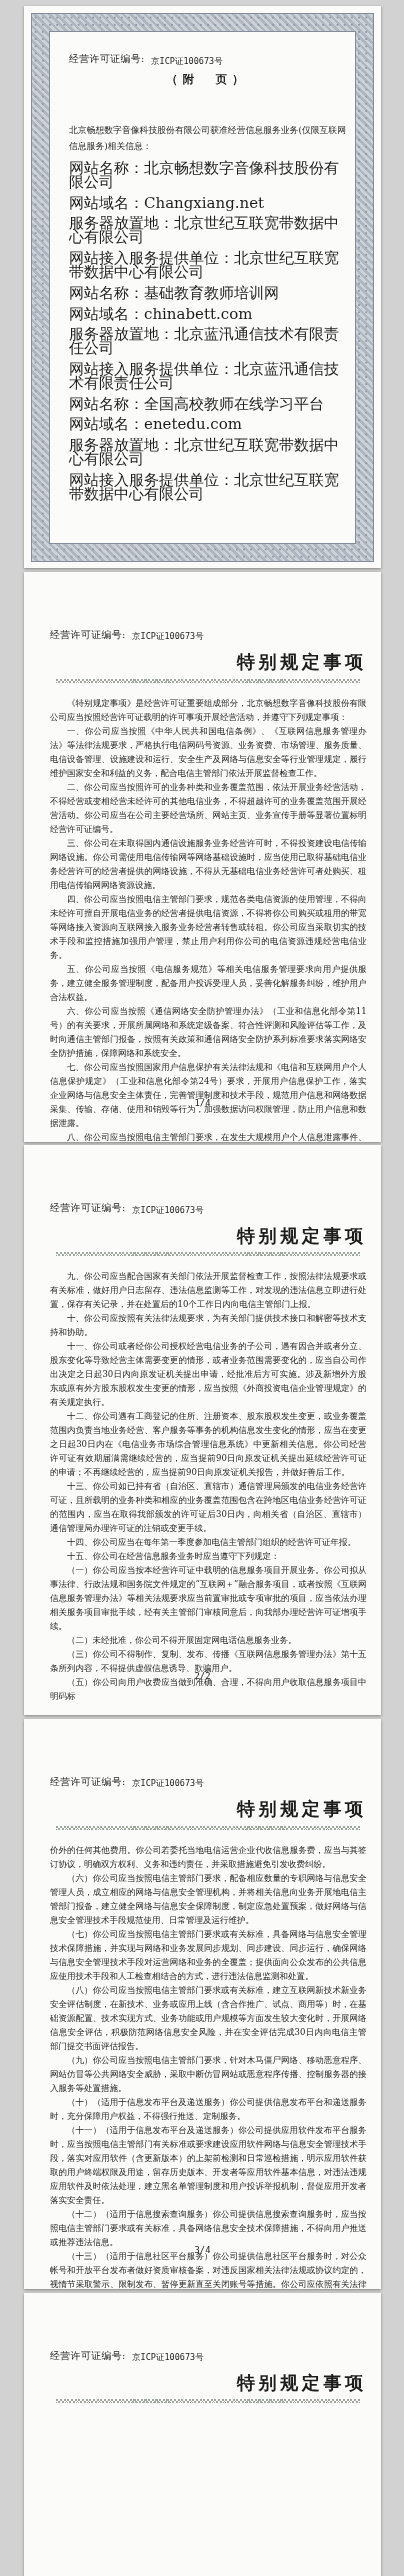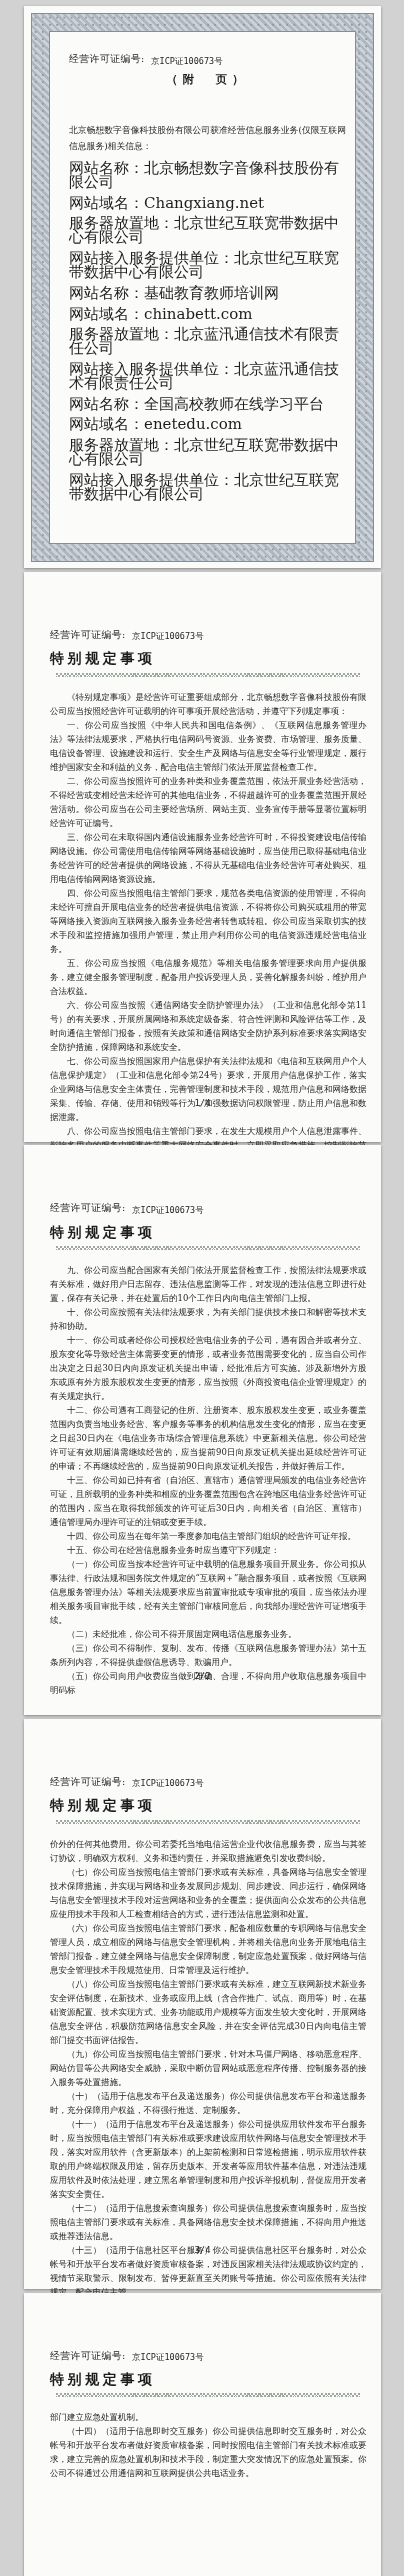--- a/index.html
+++ b/index.html
@@ -41,21 +41,21 @@
     position:relative;top:1.5px;
   }
   .cert-title{font-size:14px;font-weight:bold;text-align:center;letter-spacing:1px;margin-top:13.4px;}
   .cert-subtitle{font-size:11.3px;font-weight:bold;text-align:center;letter-spacing:5.2px;margin-top:6.2px;}
   .cert-intro{margin-top:35px;font-size:8.8px;line-height:16px;text-align:justify;}
   .cert-entries{margin-top:6.2px;}
   .entry{font-size:15px;line-height:14px;margin:6.7px 0;text-align:left;}
 
   
   .sp-content{padding:57px 14.4px 0 26px;}
-  .sp-title{text-align:left;font-size:14px;font-weight:bold;letter-spacing:3.6px;margin-top:8.2px;}
+  .sp-title{text-align:right;font-size:18px;font-weight:bold;letter-spacing:3.6px;margin-top:8.2px;}
   .zigzag{
     height:4.1px;width:304px;margin:4.6px auto 0;
     background:
       repeating-linear-gradient(45deg, var(--zigzag,#9fa89f) 0 0.8px, rgba(0,0,0,0) 0.8px 2.6px),
       repeating-linear-gradient(-45deg, var(--zigzag,#9fa89f) 0 0.8px, rgba(0,0,0,0) 0.8px 2.6px);
   }
   .sp-body{margin-top:13px;font-size:8.5px;line-height:14px;}
   .para{margin:0;text-align:justify;text-indent:2em;}
   .para.cont{text-indent:0;}
   .page-no{
@@ -143,42 +143,38 @@
 
   <div class="page special">
     <div class="sp-content">
       <div class="hdr-row">
         <span>经营许可证编号:</span><span class="hdr-num">京ICP证100673号</span>
       </div>
       <div class="sp-title">特别规定事项</div>
       <div class="zigzag"></div>
       <div class="sp-body">
           <p class="para cont">价外的任何其他费用。你公司若委托当地电信运营企业代收信息服务费，应当与其签订协议，明确双方权利、义务和违约责任，并采取措施避免引发收费纠纷。</p>
+          <p class="para">（六）你公司应当按照电信主管部门要求，配备相应数量的专职网络与信息安全管理人员，成立相应的网络与信息安全管理机构，并将相关信息向业务开展地电信主管部门报备，建立健全网络与信息安全保障制度，制定应急处置预案，做好网络与信息安全管理技术手段规范使用、日常管理及运行维护。</p>
           <p class="para">（七）你公司应当按照电信主管部门要求或有关标准，具备网络与信息安全管理技术保障措施，并实现与网络和业务发展同步规划、同步建设、同步运行，确保网络与信息安全管理技术手段对运营网络和业务的全覆盖；提供面向公众发布的公共信息应使用技术手段和人工检查相结合的方式，进行违法信息监测和处置。</p>
-          <p class="para">（六）你公司应当按照电信主管部门要求，配备相应数量的专职网络与信息安全管理人员，成立相应的网络与信息安全管理机构，并将相关信息向业务开展地电信主管部门报备，建立健全网络与信息安全保障制度，制定应急处置预案，做好网络与信息安全管理技术手段规范使用、日常管理及运行维护。</p>
           <p class="para">（八）你公司应当按照电信主管部门要求或有关标准，建立互联网新技术新业务安全评估制度，在新技术、业务或应用上线（含合作推广、试点、商用等）时，在基础资源配置、技术实现方式、业务功能或用户规模等方面发生较大变化时，开展网络信息安全评估，积极防范网络信息安全风险，并在安全评估完成30日内向电信主管部门提交书面评估报告。</p>
           <p class="para">（九）你公司应当按照电信主管部门要求，针对木马僵尸网络、移动恶意程序、网站仿冒等公共网络安全威胁，采取中断仿冒网站或恶意程序传播、控制服务器的接入服务等处置措施。</p>
           <p class="para">（十）（适用于信息发布平台及递送服务）你公司提供信息发布平台和递送服务时，充分保障用户权益，不得强行推送、定制服务。</p>
           <p class="para">（十一）（适用于信息发布平台及递送服务）你公司提供应用软件发布平台服务时，应当按照电信主管部门有关标准或要求建设应用软件网络与信息安全管理技术手段，落实对应用软件（含更新版本）的上架前检测和日常巡检措施，明示应用软件获取的用户终端权限及用途，留存历史版本、开发者等应用软件基本信息，对违法违规应用软件及时依法处理，建立黑名单管理制度和用户投诉举报机制，督促应用开发者落实安全责任。</p>
           <p class="para">（十二）（适用于信息搜索查询服务）你公司提供信息搜索查询服务时，应当按照电信主管部门要求或有关标准，具备网络信息安全技术保障措施，不得向用户推送或推荐违法信息。</p>
           <p class="para">（十三）（适用于信息社区平台服务）你公司提供信息社区平台服务时，对公众帐号和开放平台发布者做好资质审核备案，对违反国家相关法律法规或协议约定的，视情节采取警示、限制发布、暂停更新直至关闭账号等措施。你公司应依照有关法律规定，配合电信主管</p>
         </div>
     </div>
     <div class="page-no">3/4</div>
   </div>
 
   <div class="page special last">
     <div class="sp-content">
       <div class="hdr-row">
         <span>经营许可证编号:</span><span class="hdr-num">京ICP证100673号</span>
       </div>
       <div class="sp-title">特别规定事项</div>
       <div class="zigzag"></div>
-      <div class="sp-body">
-          <p class="para cont">部门建立应急处置机制。</p>
-          <p class="para">（十四）（适用于信息即时交互服务）你公司提供信息即时交互服务时，对公众帐号和开放平台发布者做好资质审核备案，同时按照电信主管部门有关技术标准或要求，建立完善的应急处置机制和技术手段，制定重大突发情况下的应急处置预案。你公司不得通过公用通信网和互联网提供公共电话业务。</p>
-        </div>
     </div>
 
   </div>
 
 </div>
 
 
 </body></html>

